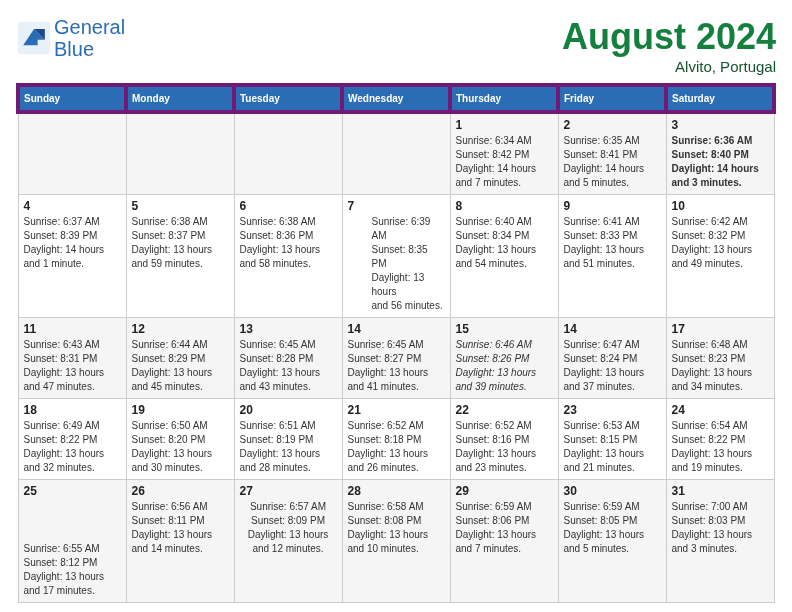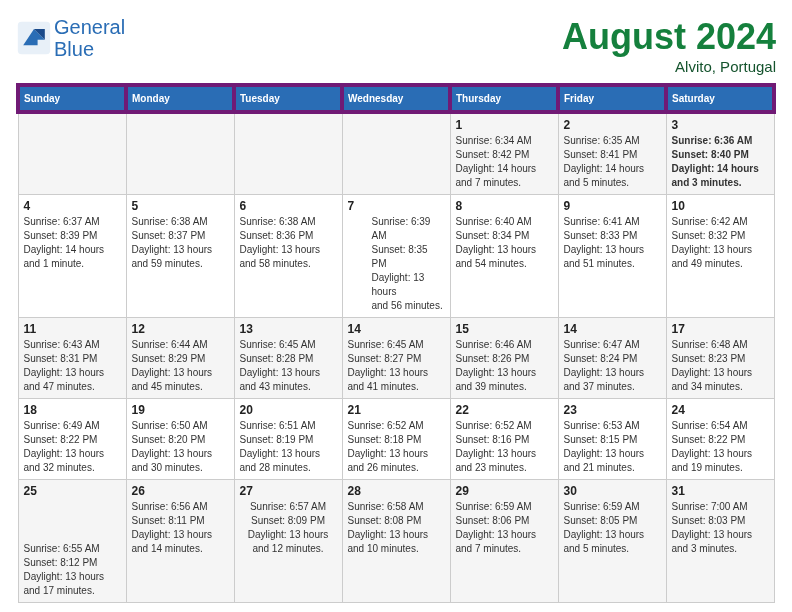--- a/index.html
+++ b/index.html
@@ -223,21 +223,21 @@
         </td>
         <td>
           <div class="day-number">14</div>
           <div class="cell-info" style="white-space: pre-line;">Sunrise: 6:45 AM
 Sunset: 8:27 PM
 Daylight: 13 hours
 and 41 minutes.</div>
         </td>
         <td>
           <div class="day-number">15</div>
-          <div class="cell-info" style="white-space: pre-line;">Sunrise: 6:46 AM
+          <div class="cell-info" style="white-space: pre-line; font-style: italic;">Sunrise: 6:46 AM
 Sunset: 8:26 PM
 Daylight: 13 hours
 and 39 minutes.</div>
         </td>
         <td>
           <div class="day-number">14</div>
           <div class="cell-info" style="white-space: pre-line;">Sunrise: 6:47 AM
 Sunset: 8:24 PM
 Daylight: 13 hours
 and 37 minutes.</div>

